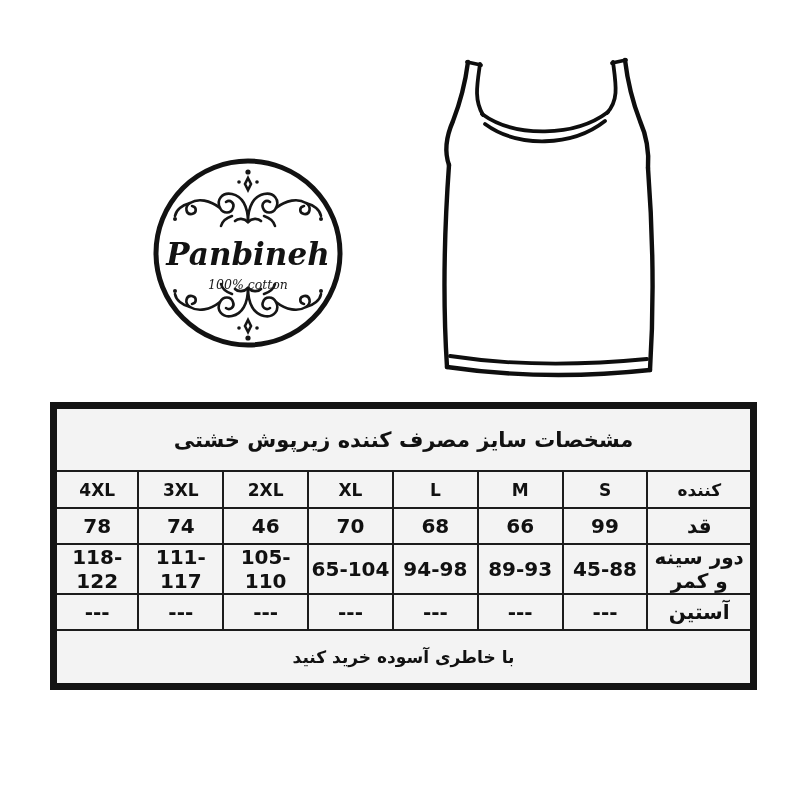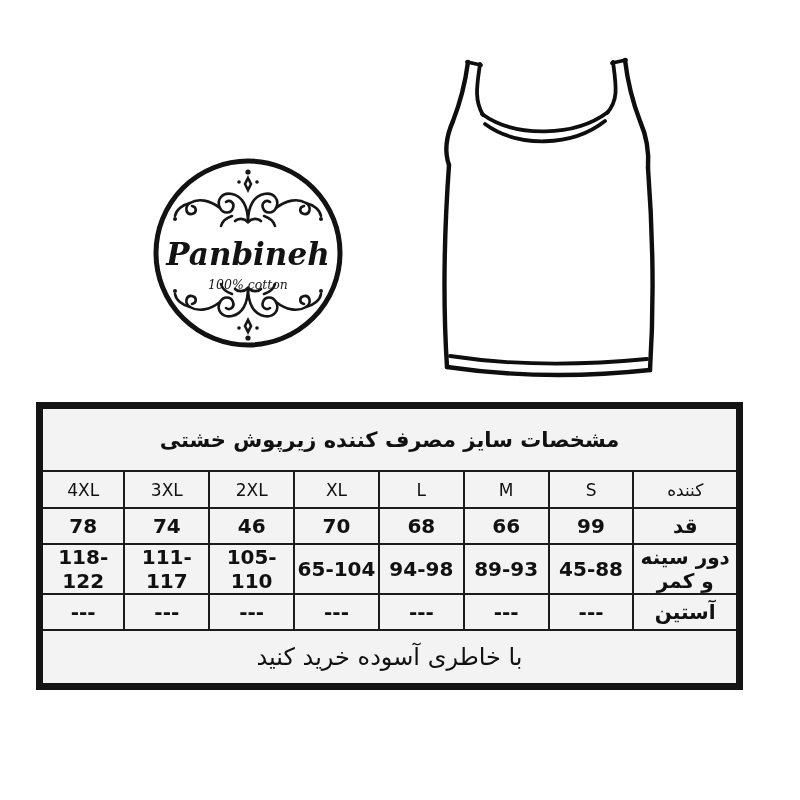--- a/index.html
+++ b/index.html
@@ -21,42 +21,42 @@
   .logo-svg .tag    { font-family: "DejaVu Serif", serif; font-style: italic;
                       font-size: 12.5px; fill: #202020; }
 
   
   .tank-svg { position: absolute; left: 415px; top: 25px; width: 290px; height: 370px; }
   .tank-svg path { fill: none; stroke: #0e0e0e; stroke-width: 4.4; stroke-linecap: round; }
   .tank-svg path.thin { stroke-width: 3.8; }
 
   
   table.size-table {
-    position: absolute; left: 36px; top: 402px;
+    position: absolute; left: 50px; top: 402px;
     width: 707px; height: 271px;
     border-collapse: collapse; table-layout: fixed;
     border: 7px solid #141414;
     background: #fdfdfd;
   }
   table.size-table td {
     border: 2px solid #1b1b1b;
     text-align: center; vertical-align: middle;
     background: #f3f3f3;
     color: #111;
     padding: 0;
   }
   td.title-cell {
     height: 61px; background: #fefefe;
     color: #ed1c1c; font-weight: bold; font-size: 21px;
   }
   td.footer-cell {
     height: 52px; background: #f4f4f4;
-    color: #ed1c1c; font-weight: normal; font-size: 24px;
+    color: #ed1c1c; font-weight: bold; font-size: 17px;
   }
-  tr.size-row td { height: 35px; font-weight: normal; font-size: 17px; }
+  tr.size-row td { height: 35px; font-weight: bold; font-size: 17px; }
   tr.data-row td { height: 34px; font-weight: bold; font-size: 20px; }
   td.spec-cell { font-size: 15px; font-weight: bold; }
   td.s-col { border-left: 3px solid #101010; border-right: 3px solid #101010; }
 </style>
 </head>
 <body>
 
 <div class="canvas">
 
   <svg class="logo-svg" viewBox="0 0 200 200" aria-hidden="true">

